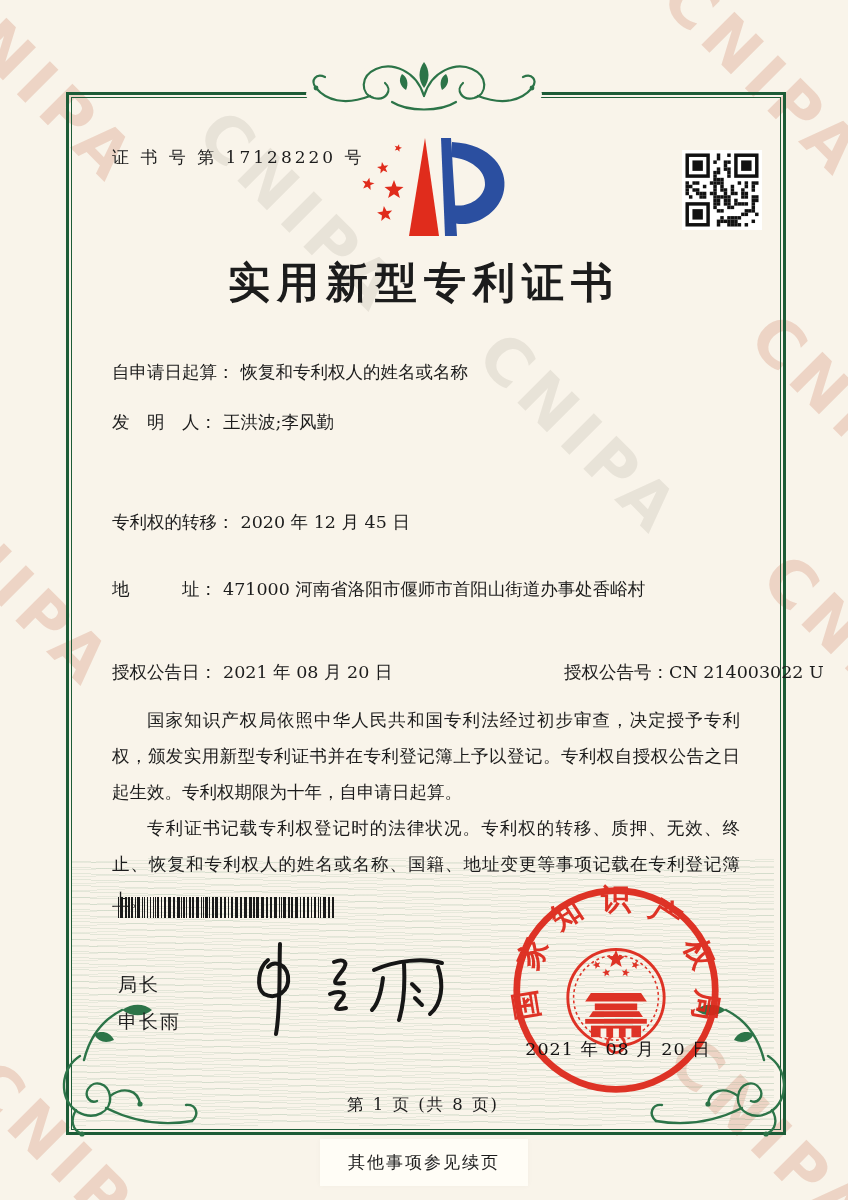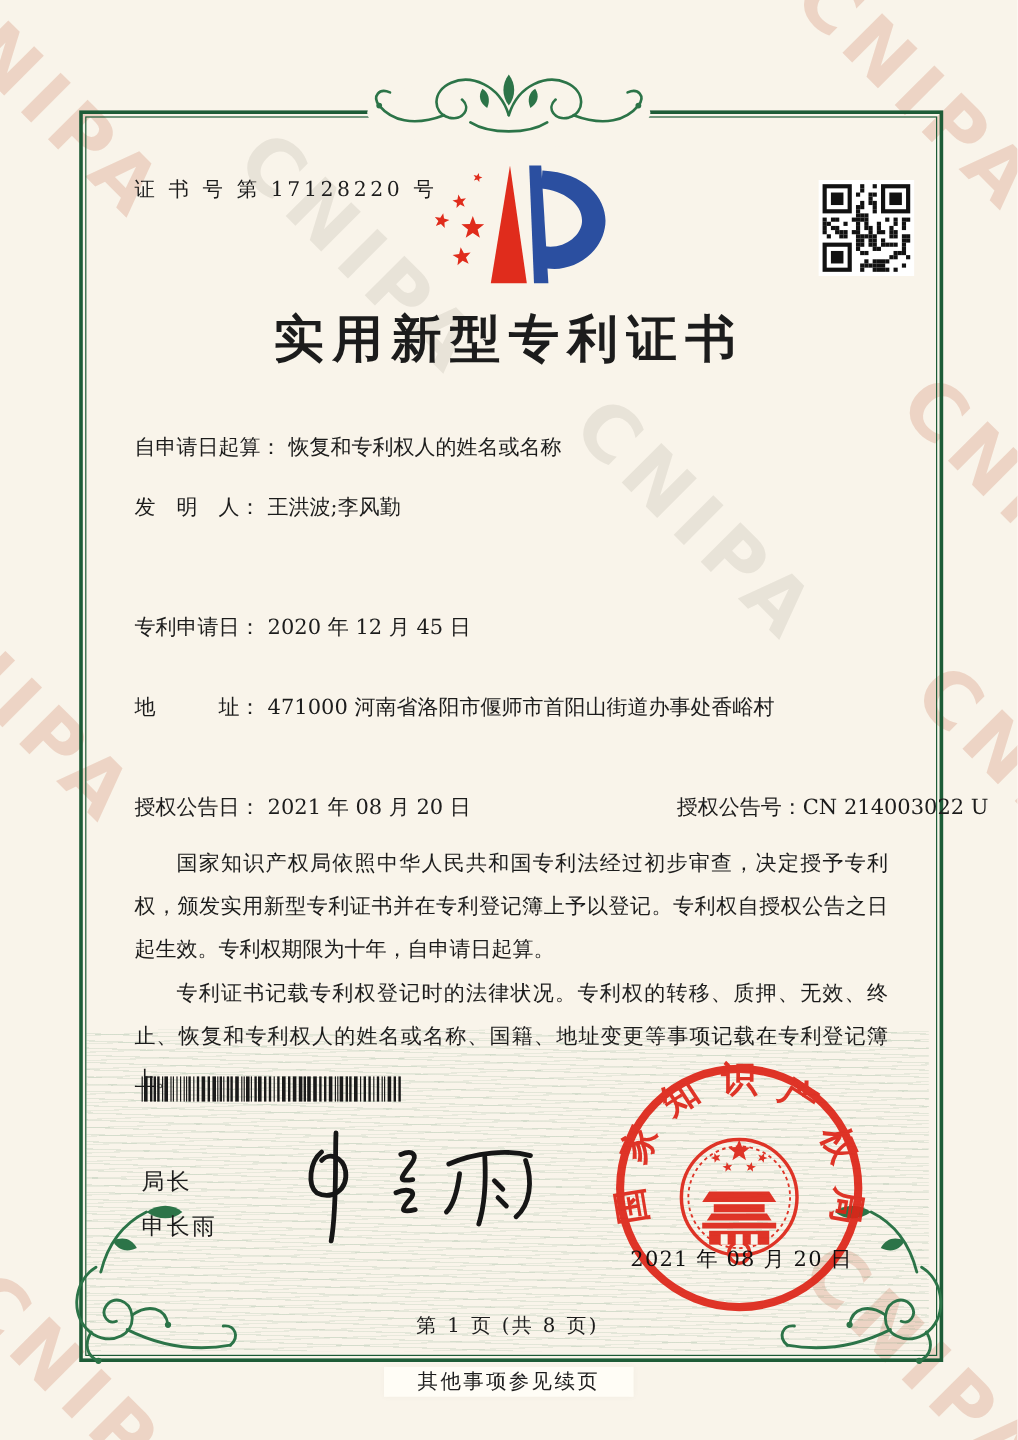--- a/index.html
+++ b/index.html
@@ -61,21 +61,21 @@
     position:absolute; left:518px; top:1037px; width:200px; text-align:center;
     font-size:17.5px; color:#111; letter-spacing:1px;
   }
   
   .page-indicator{
     position:absolute; left:66px; top:1094px; width:714px; text-align:center;
     font-size:16.5px; letter-spacing:2px;
   }
   .cont-note{
     position:absolute; left:424px; top:1139px; transform:translateX(-50%);
-    background:#fffdf6; padding:1px 28px; font-size:17px; letter-spacing:2px;
+    background:#fffdf6; padding:12px 28px; font-size:17px; letter-spacing:2px;
     box-shadow:0 0 6px rgba(0,0,0,0.03);
   }
 </style>
 </head>
 <body>
 
 <div class="page">
 
   <span class="wm pink" style="left:-28px; top:-34px;">CNIPA</span>
   <span class="wm gray" style="left:236px; top:96px;">CNIPA</span>
@@ -293,21 +293,21 @@
 
   <div class="title">实用新型专利证书</div>
 
   <div class="frow" style="top:360px;">
     <span class="flabel">自申请日起算：</span><span>恢复和专利权人的姓名或名称</span>
   </div>
   <div class="frow" style="top:410px;">
     <span class="flabel">发　明　人：</span><span>王洪波;李风勤</span>
   </div>
   <div class="frow" style="top:510px;">
-    <span class="flabel">专利申请日：</span><span>2020 年 12 月 45 日</span>
+    <span class="flabel">专利权的转移：</span><span>2020 年 12 月 45 日</span>
   </div>
   <div class="frow" style="top:577px;">
     <span class="flabel">地　　　址：</span><span>471000 河南省洛阳市偃师市首阳山街道办事处香峪村</span>
   </div>
   <div class="frow" style="top:660px;">
     <span class="flabel">授权公告日：</span><span>2021 年 08 月 20 日</span>
     <span class="grant-right"><span>授权公告号：</span><span>CN 214003022 U</span></span>
   </div>
 
   <div class="body-text">

